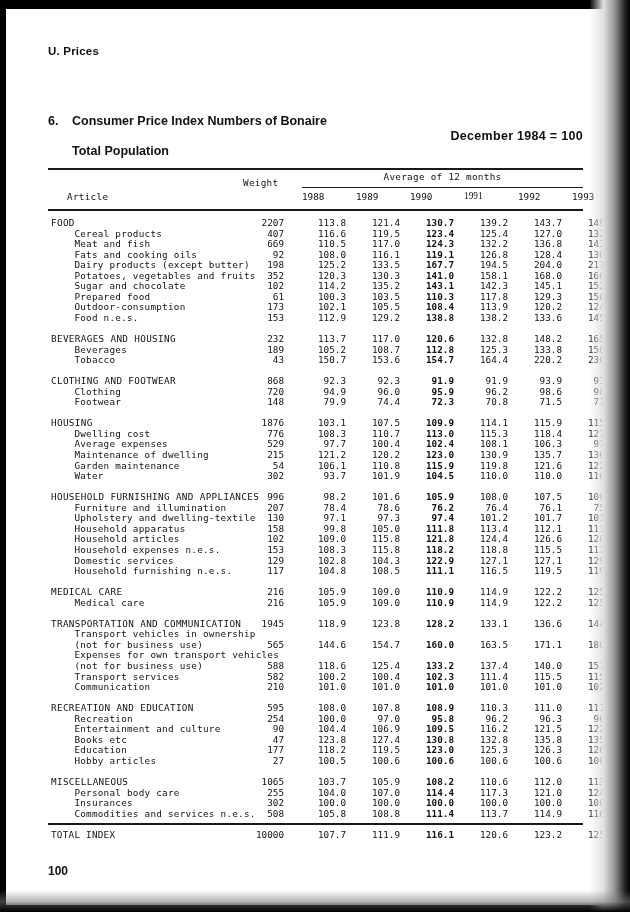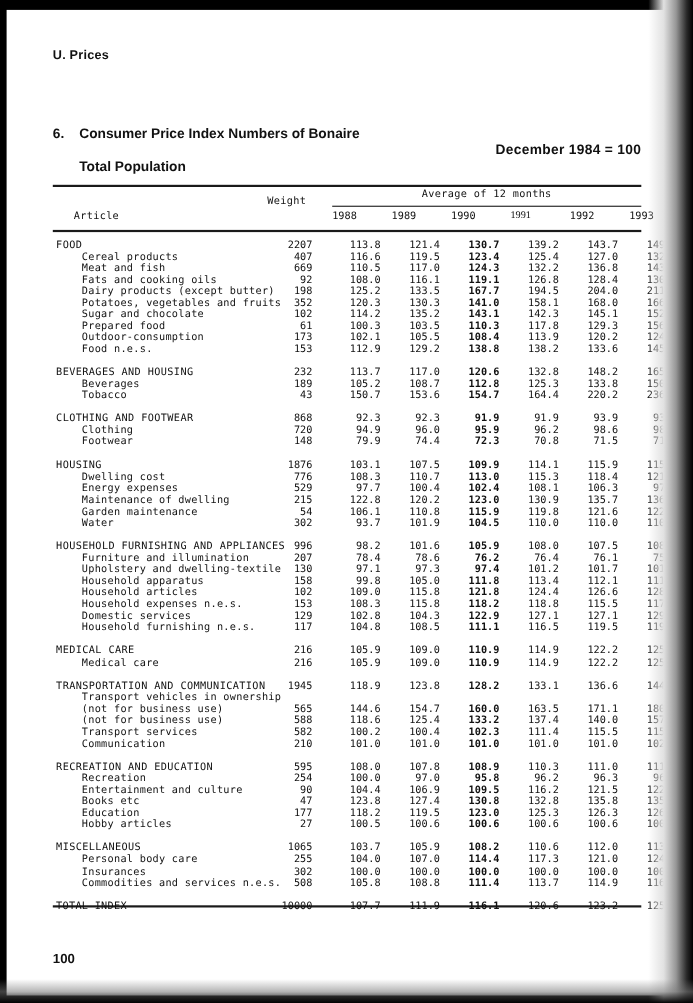--- a/index.html
+++ b/index.html
@@ -448,33 +448,33 @@
             <span class="article">    Dwelling cost</span>
             <span class="weight">776</span>
             <span class="val c0">108.3</span>
             <span class="val c1">110.7</span>
             <span class="val c2">113.0</span>
             <span class="val c3">115.3</span>
             <span class="val c4">118.4</span>
             <span class="val c5">121.0</span>
           </div>
           <div class="row item">
-            <span class="article">    Energy expenses</span>
+            <span class="article">    Average expenses</span>
             <span class="weight">529</span>
             <span class="val c0">97.7</span>
             <span class="val c1">100.4</span>
             <span class="val c2">102.4</span>
             <span class="val c3">108.1</span>
             <span class="val c4">106.3</span>
             <span class="val c5">97.5</span>
           </div>
           <div class="row item">
             <span class="article">    Maintenance of dwelling</span>
             <span class="weight">215</span>
-            <span class="val c0">122.8</span>
+            <span class="val c0">121.2</span>
             <span class="val c1">120.2</span>
             <span class="val c2">123.0</span>
             <span class="val c3">130.9</span>
             <span class="val c4">135.7</span>
             <span class="val c5">136.3</span>
           </div>
           <div class="row item">
             <span class="article">    Garden maintenance</span>
             <span class="weight">54</span>
             <span class="val c0">106.1</span>
@@ -619,20 +619,30 @@
           </div>
           <div class="row item">
             <span class="article">    (not for business use)</span>
             <span class="weight">565</span>
             <span class="val c0">144.6</span>
             <span class="val c1">154.7</span>
             <span class="val c2">160.0</span>
             <span class="val c3">163.5</span>
             <span class="val c4">171.1</span>
             <span class="val c5">180.6</span>
+          </div>
+          <div class="row item">
+            <span class="article">    Expenses for own transport vehicles</span>
+            <span class="weight"></span>
+            <span class="val c0"></span>
+            <span class="val c1"></span>
+            <span class="val c2"></span>
+            <span class="val c3"></span>
+            <span class="val c4"></span>
+            <span class="val c5"></span>
           </div>
           <div class="row item">
             <span class="article">    (not for business use)</span>
             <span class="weight">588</span>
             <span class="val c0">118.6</span>
             <span class="val c1">125.4</span>
             <span class="val c2">133.2</span>
             <span class="val c3">137.4</span>
             <span class="val c4">140.0</span>
             <span class="val c5">157.2</span>

